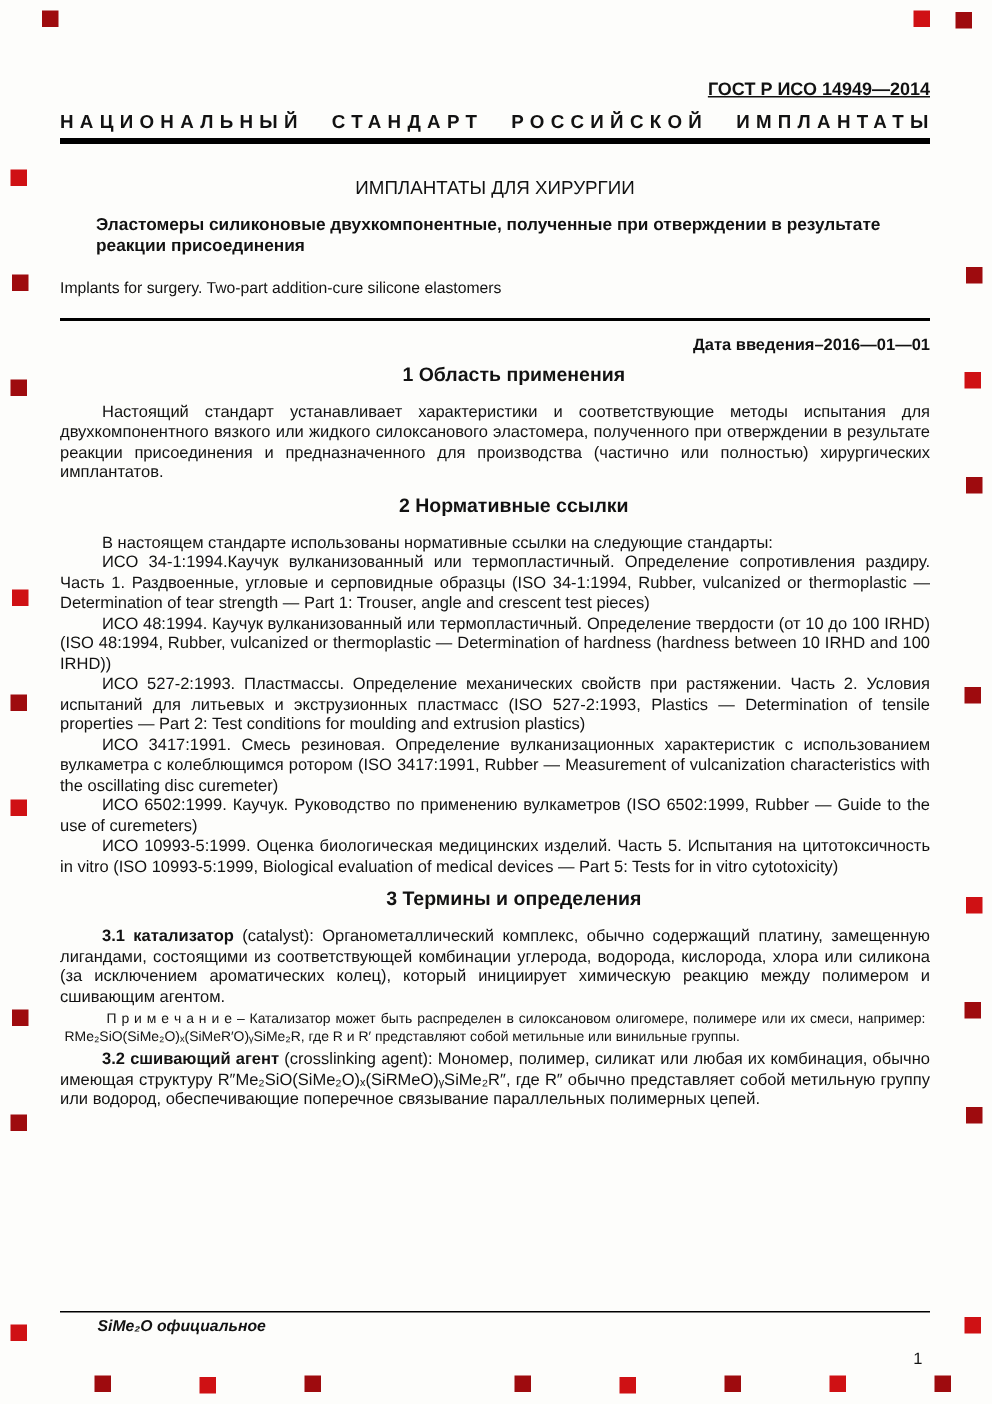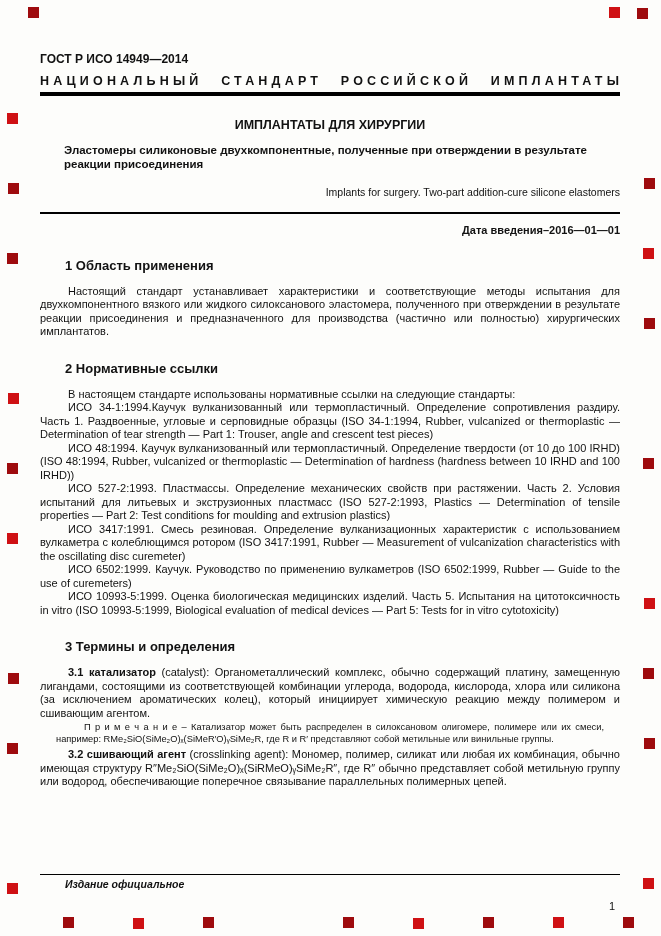--- a/index.html
+++ b/index.html
@@ -7,34 +7,34 @@
   body {
     width: 661px; height: 936px;
     background: #fdfdfb;
     color: #121212;
     font-family: "Liberation Sans", "DejaVu Sans", sans-serif;
     position: relative;
     overflow: hidden;
   }
   .wm { position: absolute; width: 11px; height: 11px; }
   .content { position: absolute; left: 40px; right: 41px; top: 0; }
-  .doc-number { margin-top: 52px; font-weight: bold; font-size: 12px; }
+  .doc-number { margin-top: 52px; text-align: right; font-weight: bold; font-size: 12px; text-decoration: underline; }
   .banner {
     margin-top: 8px; font-weight: bold; font-size: 12.5px;
     letter-spacing: 4.2px; word-spacing: 11px; white-space: nowrap;
   }
   .rule-thick { height: 3.5px; background: #000; margin-top: 4px; }
-  .doc-title { margin-top: 22px; text-align: center; font-weight: bold; font-size: 12.5px; }
+  .doc-title { margin-top: 22px; text-align: center; font-weight: normal; font-size: 12.5px; }
   .doc-subtitle { margin: 11px auto 0; width: 532px; text-align: left; font-weight: bold; font-size: 11.5px; line-height: 1.3; }
-  .doc-title-en { margin-top: 14px; text-align: right; font-size: 10.5px; }
+  .doc-title-en { margin-top: 14px; text-align: left; font-size: 10.5px; }
   .rule-thin { height: 1.2px; background: #000; margin-top: 14px; }
   .effective-date { margin-top: 10px; text-align: right; font-weight: bold; font-size: 11px; }
-  h2.sec { margin: 22px 0 12px; padding-left: 25px; font-size: 13px; font-weight: bold; }
+  h2.sec { margin: 6px 0 12px; padding-left: 25px; font-size: 13px; font-weight: bold; text-align: center; }
   p.para { margin: 0; font-size: 11px; line-height: 1.23; text-align: justify; text-indent: 28px; }
-  p.note { margin: 2px 16px; font-size: 9.3px; line-height: 1.28; text-align: justify; text-indent: 28px; }
+  p.note { margin: 2px 3px; font-size: 9.3px; line-height: 1.28; text-align: justify; text-indent: 28px; }
   .bold { font-weight: bold; }
   .footer { position: absolute; left: 40px; right: 41px; bottom: 46px; border-top: 1.2px solid #000; padding-top: 3px; }
   .edition { padding-left: 25px; font-weight: bold; font-style: italic; font-size: 10.5px; }
   .page-num { position: absolute; right: 46px; bottom: 24px; font-size: 11px; }
 </style>
 </head>
 <body>
 
 <div class="page">
 
@@ -96,17 +96,17 @@
     <p class="para">ИСО 10993-5:1999. Оценка биологическая медицинских изделий. Часть 5. Испытания на цитотоксичность in vitro (ISO 10993-5:1999, Biological evaluation of medical devices — Part 5: Tests for in vitro cytotoxicity)</p>
 
     <h2 class="sec">3 Термины и определения</h2>
     <p class="para"><span class="bold">3.1 катализатор</span><span> (catalyst): Органометаллический комплекс, обычно содержащий платину, замещенную лигандами, состоящими из соответствующей комбинации углерода, водорода, кислорода, хлора или силикона (за исключением ароматических колец), который инициирует химическую реакцию между полимером и сшивающим агентом.</span></p>
     <p class="note">П р и м е ч а н и е – Катализатор может быть распределен в силоксановом олигомере, полимере или их смеси, например: RMe₂SiO(SiMe₂O)ₓ(SiMeR′O)ᵧSiMe₂R, где R и R′ представляют собой метильные или винильные группы.</p>
     <p class="para"><span class="bold">3.2 сшивающий агент</span><span> (crosslinking agent): Мономер, полимер, силикат или любая их комбинация, обычно имеющая структуру R″Me₂SiO(SiMe₂O)ₓ(SiRMeO)ᵧSiMe₂R″, где R″ обычно представляет собой метильную группу или водород, обеспечивающие поперечное связывание параллельных полимерных цепей.</span></p>
 
   </div>
 
   <div class="footer">
-    <div class="edition">Издание официальное</div>
+    <div class="edition">SiMe₂O официальное</div>
   </div>
   <div class="page-num">1</div>
 
 </div>
 
 </body></html>

